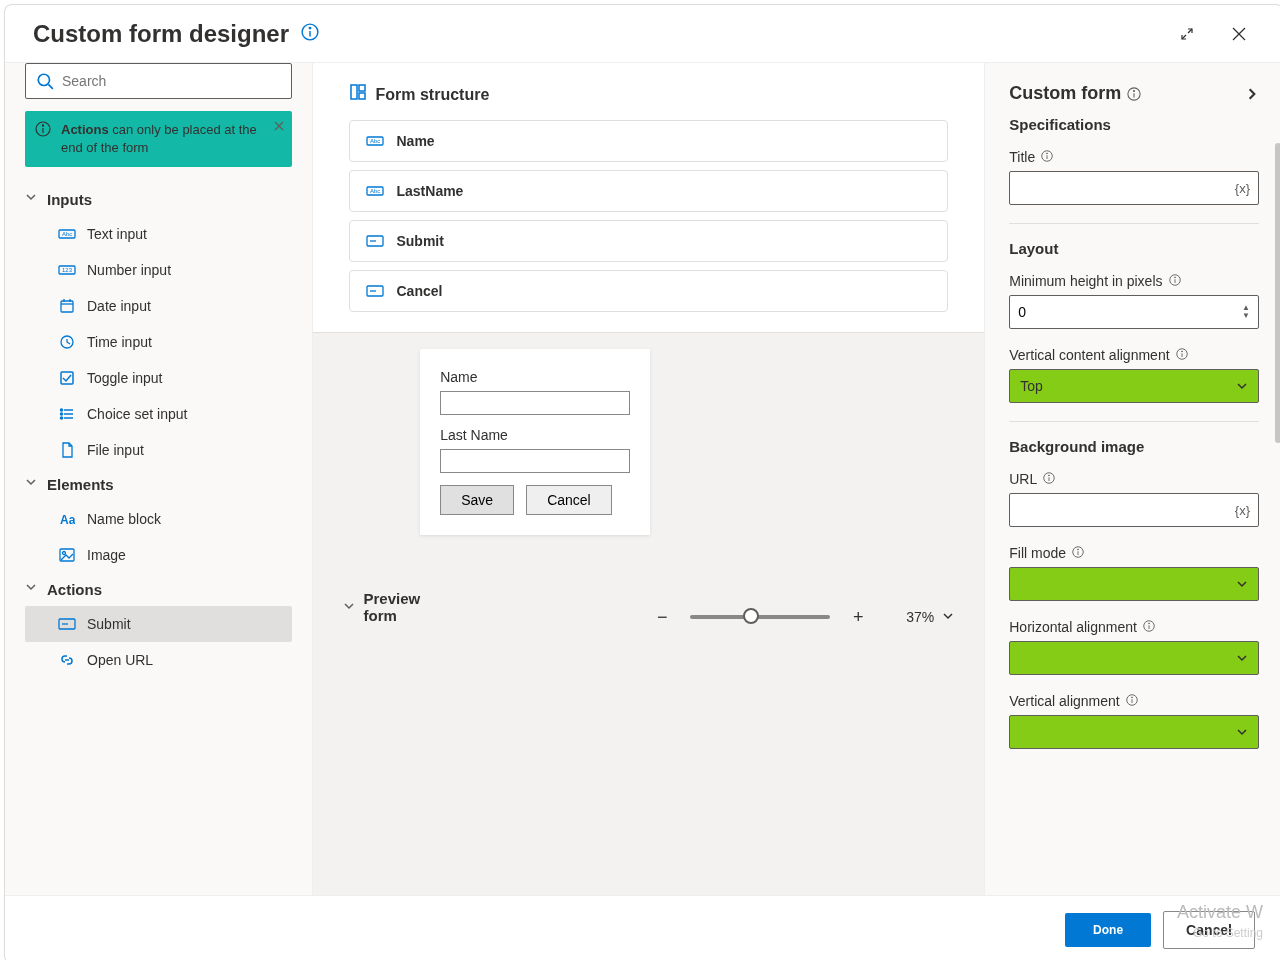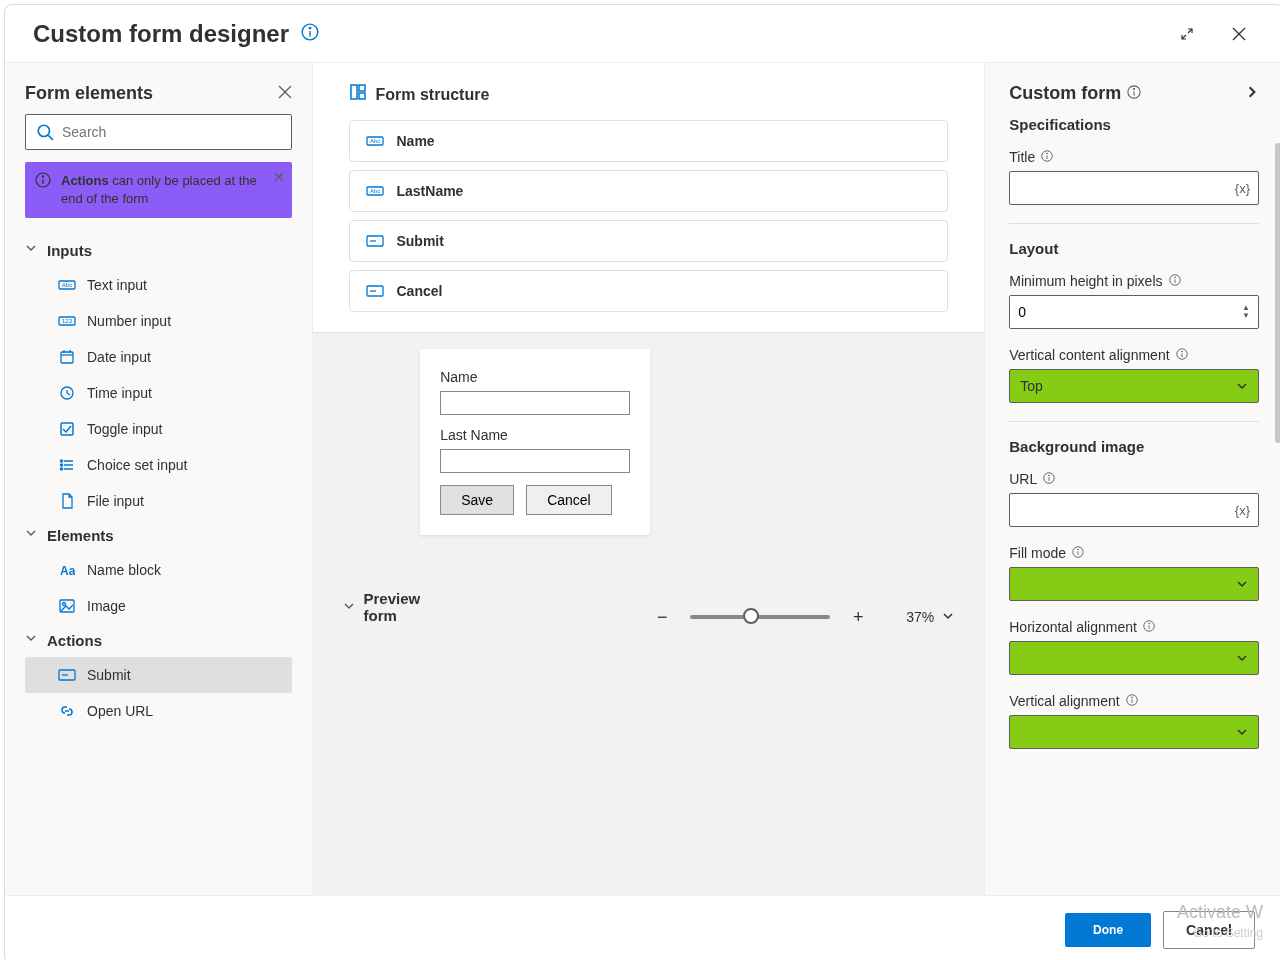--- a/index.html
+++ b/index.html
@@ -17,21 +17,21 @@
 
 .left { width: 310px; border-right: 1px solid #eee; background: #faf9f8; display: flex; flex-direction: column; }
 .left-header { display: flex; align-items: center; padding: 20px 20px 10px 20px; }
 .left-header-title { font-size: 18px; font-weight: 600; flex: 1; }
 .left-header .close-x { cursor: pointer; color: #605e5c; font-size: 16px; }
 .search-wrap { padding: 0 20px 12px 20px; }
 .search-box { display: flex; align-items: center; border: 1px solid #605e5c; border-radius: 2px; background: #fff; height: 36px; padding: 0 10px; }
 .search-box svg { color: #0078d4; margin-right: 8px; }
 .search-box input { border: none; outline: none; flex: 1; font-size: 14px; background: transparent; }
 
-.info-banner { margin: 0 20px 12px 20px; background: #8b5cf6; padding: 10px 32px 10px 36px; border-radius: 2px; position: relative; font-size: 13px; line-height: 1.4; color: #323130; }
+.info-banner { margin: 0 20px 12px 20px; background: #14b8a6; padding: 10px 32px 10px 36px; border-radius: 2px; position: relative; font-size: 13px; line-height: 1.4; color: #323130; }
 .info-banner .banner-icon { position: absolute; left: 10px; top: 10px; }
 .info-banner .banner-close { position: absolute; right: 8px; top: 8px; cursor: pointer; color: #605e5c; font-size: 12px; }
 .info-banner b { font-weight: 600; }
 
 .tree { flex: 1; overflow-y: auto; padding: 4px 20px 20px 20px; }
 .tree-group-header { display: flex; align-items: flex-start; padding: 8px 0; cursor: pointer; }
 .tree-group-header .chevron { margin-right: 10px; color: #605e5c; display: inline-flex; }
 .tree-group-header .label { font-weight: 600; font-size: 15px; }
 .tree-item { display: flex; align-items: center; padding: 8px 0 8px 32px; cursor: pointer; border-radius: 2px; }
 .tree-item.selected { background: #e1dfdd; }
@@ -61,21 +61,21 @@
 .preview-card button { flex: 0 0 auto; padding: 6px 20px; background: #efefef; border: 1px solid #8a8886; cursor: pointer; font-size: 14px; }
 .preview-card button:first-child { background: #e0e0e0; }
 
 .zoom-bar { display: flex; align-items: center; justify-content: center; gap: 16px; padding: 8px 0; }
 .zoom-bar .zbtn { width: 24px; height: 24px; display: flex; align-items: center; justify-content: center; cursor: pointer; font-size: 18px; color: #323130; }
 .zoom-slider { width: 140px; height: 4px; background: #8a8886; border-radius: 2px; position: relative; }
 .zoom-slider .thumb { position: absolute; width: 16px; height: 16px; background: #fff; border: 2px solid #605e5c; border-radius: 50%; top: -7px; left: 38%; }
 .zoom-label { font-size: 14px; margin-left: 20px; display: flex; align-items: center; gap: 8px; }
 
 .right { width: 300px; border-left: 1px solid #eee; background: #faf9f8; padding: 20px 24px; overflow-y: auto; position: relative; }
-.right-head { display: flex; align-items: center; }
+.right-head { display: flex; align-items: flex-end; }
 .right-head .label { font-size: 18px; font-weight: 600; }
 .right-head .info-icon { margin-left: 6px; color: #605e5c; }
 .right-head .spacer { flex: 1; }
 .right-head .chevron-r { cursor: pointer; color: #323130; }
 
 .prop-section-title { font-weight: 600; font-size: 15px; margin: 12px 0 16px 0; }
 .prop-field { margin-bottom: 18px; }
 .prop-label { font-size: 14px; margin-bottom: 6px; display: flex; align-items: center; }
 .prop-label .info-icon { margin-left: 6px; color: #605e5c; font-size: 12px; }
 .prop-input { width: 100%; height: 34px; border: 1px solid #605e5c; border-radius: 2px; background: #fff; display: flex; align-items: center; padding: 0 8px; position: relative; }
@@ -119,29 +119,20 @@
       <svg width="14" height="14" viewBox="0 0 14 14" stroke="#323130" stroke-width="1.2">
           <line x1="1" y1="1" x2="13" y2="13"></line>
           <line x1="13" y1="1" x2="1" y2="13"></line>
         </svg>
     </div>
   </div>
 
   <div class="body">
 
     <div class="left">
-      <div class="left-header">
-        <div class="left-header-title">Form elements</div>
-        <div class="close-x">
-          <svg width="14" height="14" viewBox="0 0 14 14" stroke="currentColor" stroke-width="1.2">
-              <line x1="1" y1="1" x2="13" y2="13"></line>
-              <line x1="13" y1="1" x2="1" y2="13"></line>
-            </svg>
-        </div>
-      </div>
       <div class="search-wrap">
         <div class="search-box">
           <svg width="18" height="18" viewBox="0 0 16 16" fill="none" stroke="currentColor" stroke-width="1.5">
               <circle cx="7" cy="7" r="5"></circle>
               <line x1="11" y1="11" x2="15" y2="15"></line>
             </svg>
           <input type="text" placeholder="Search" style="">
         </div>
       </div>
       <div class="info-banner">

